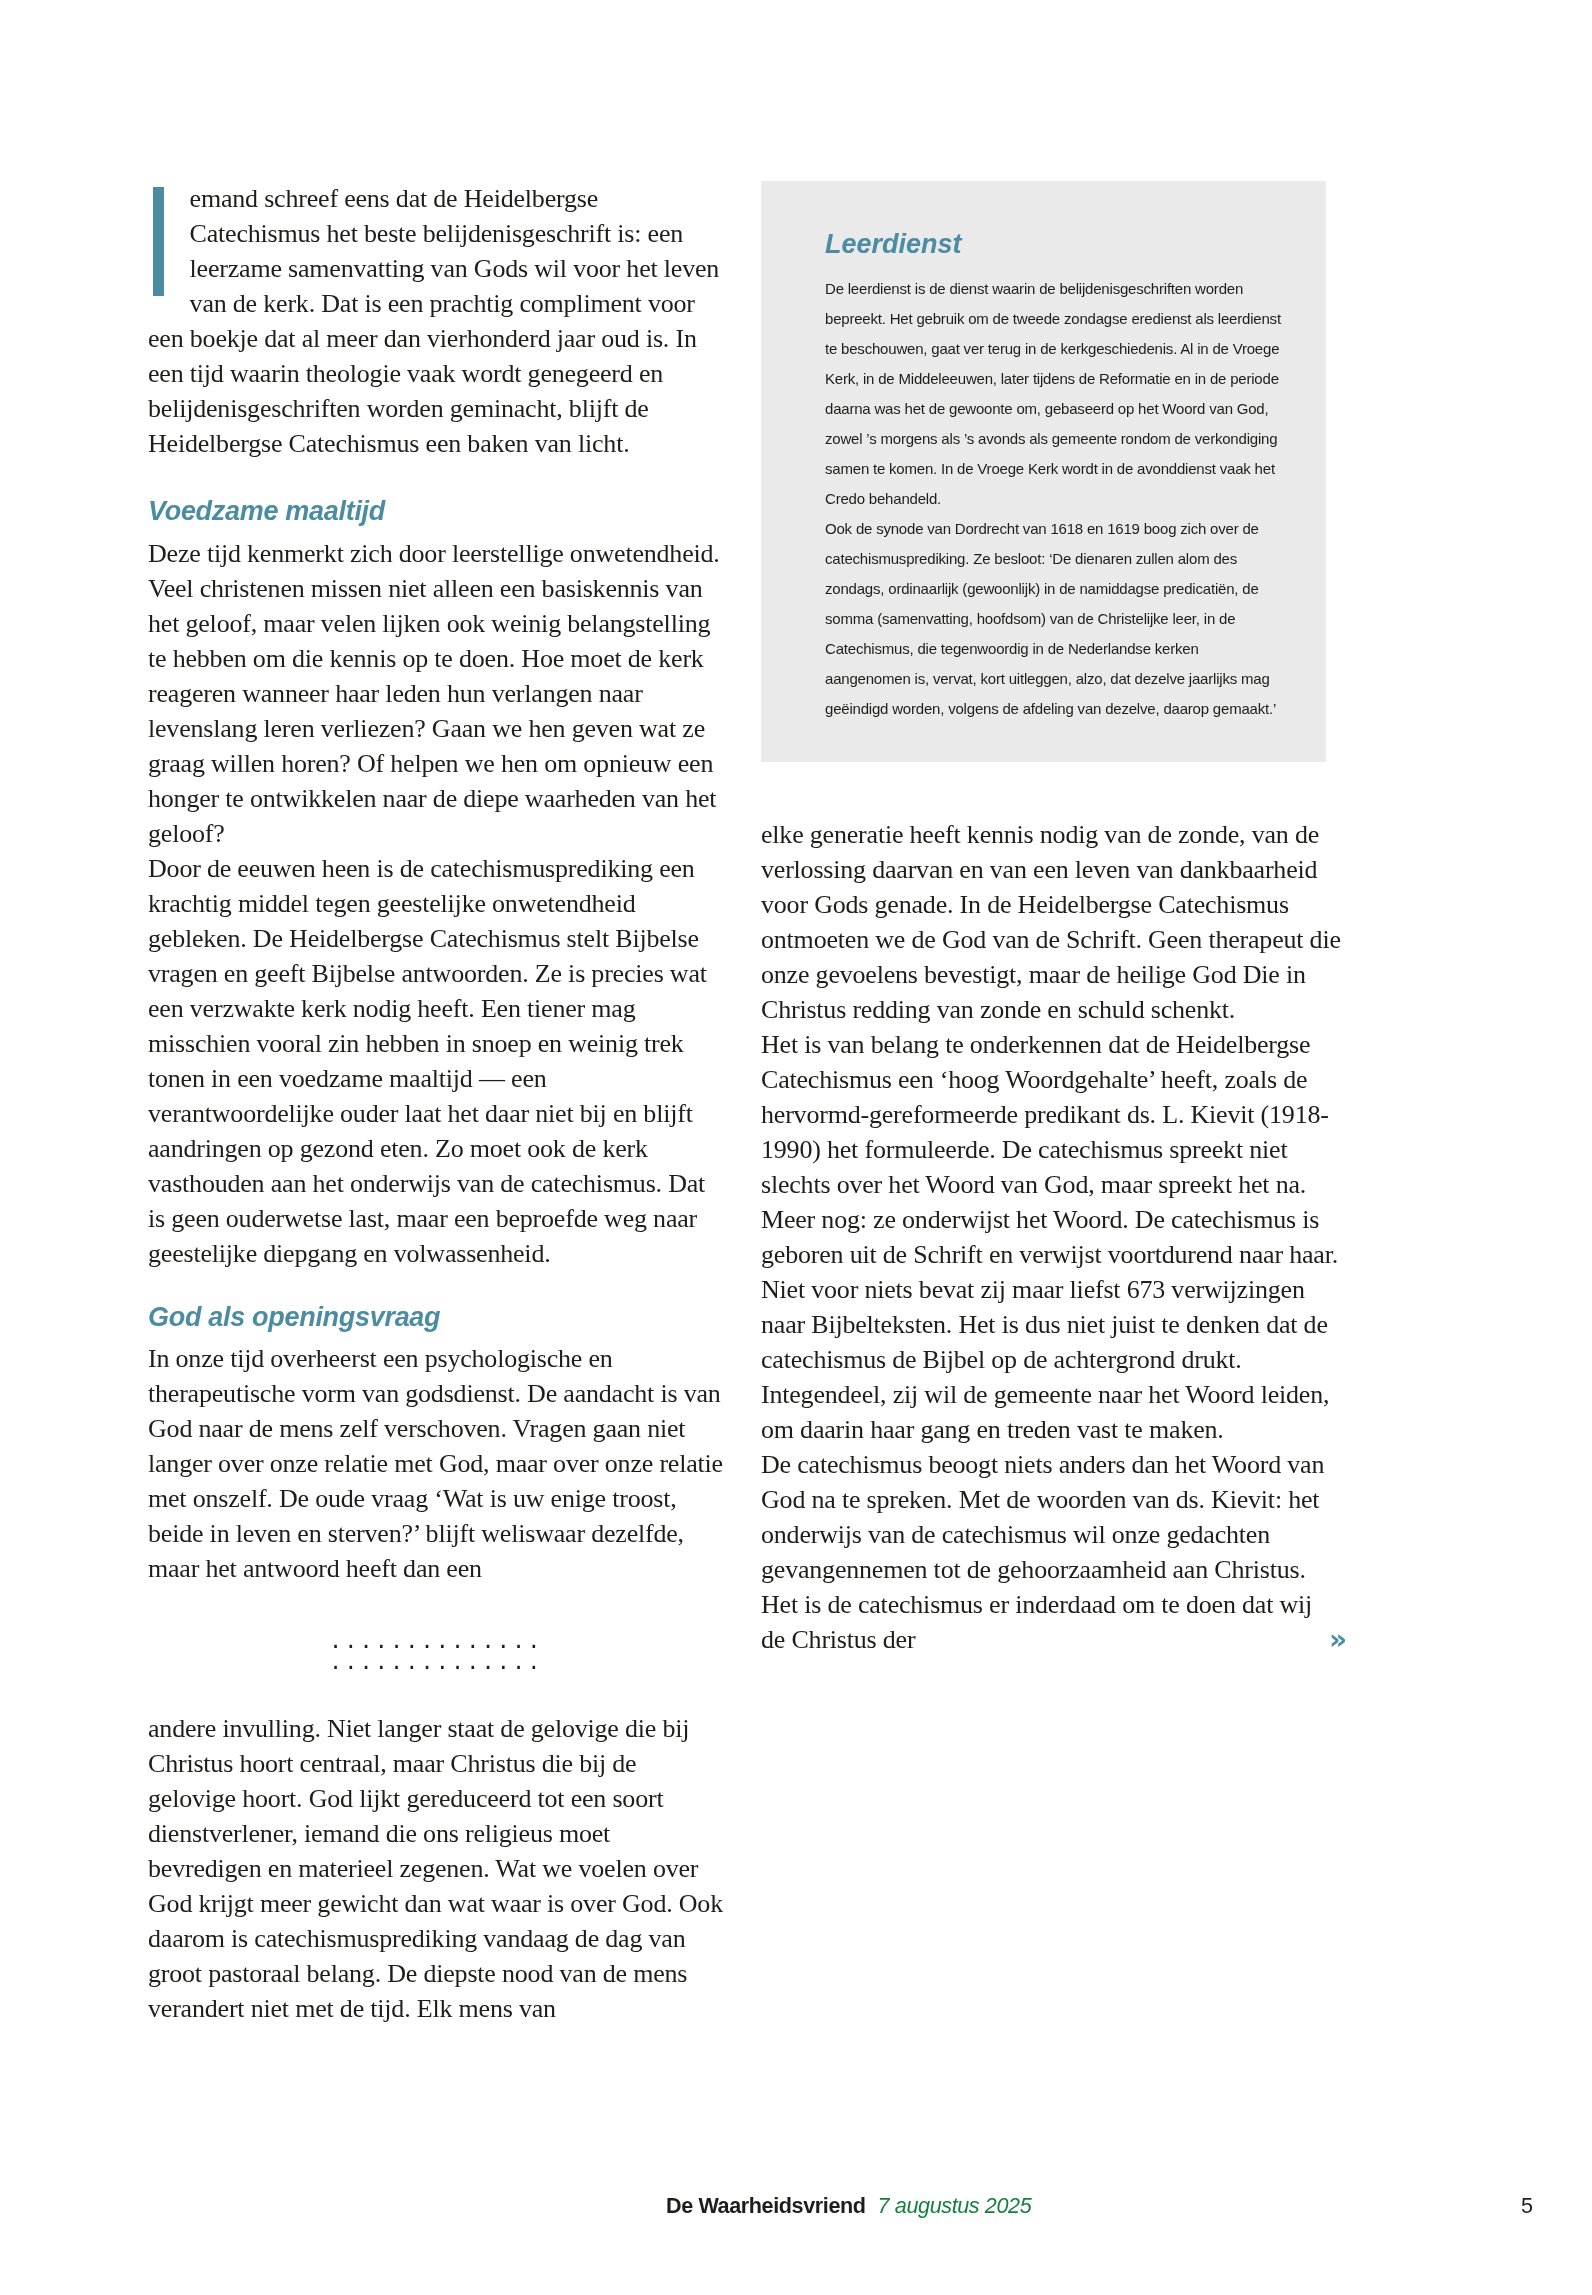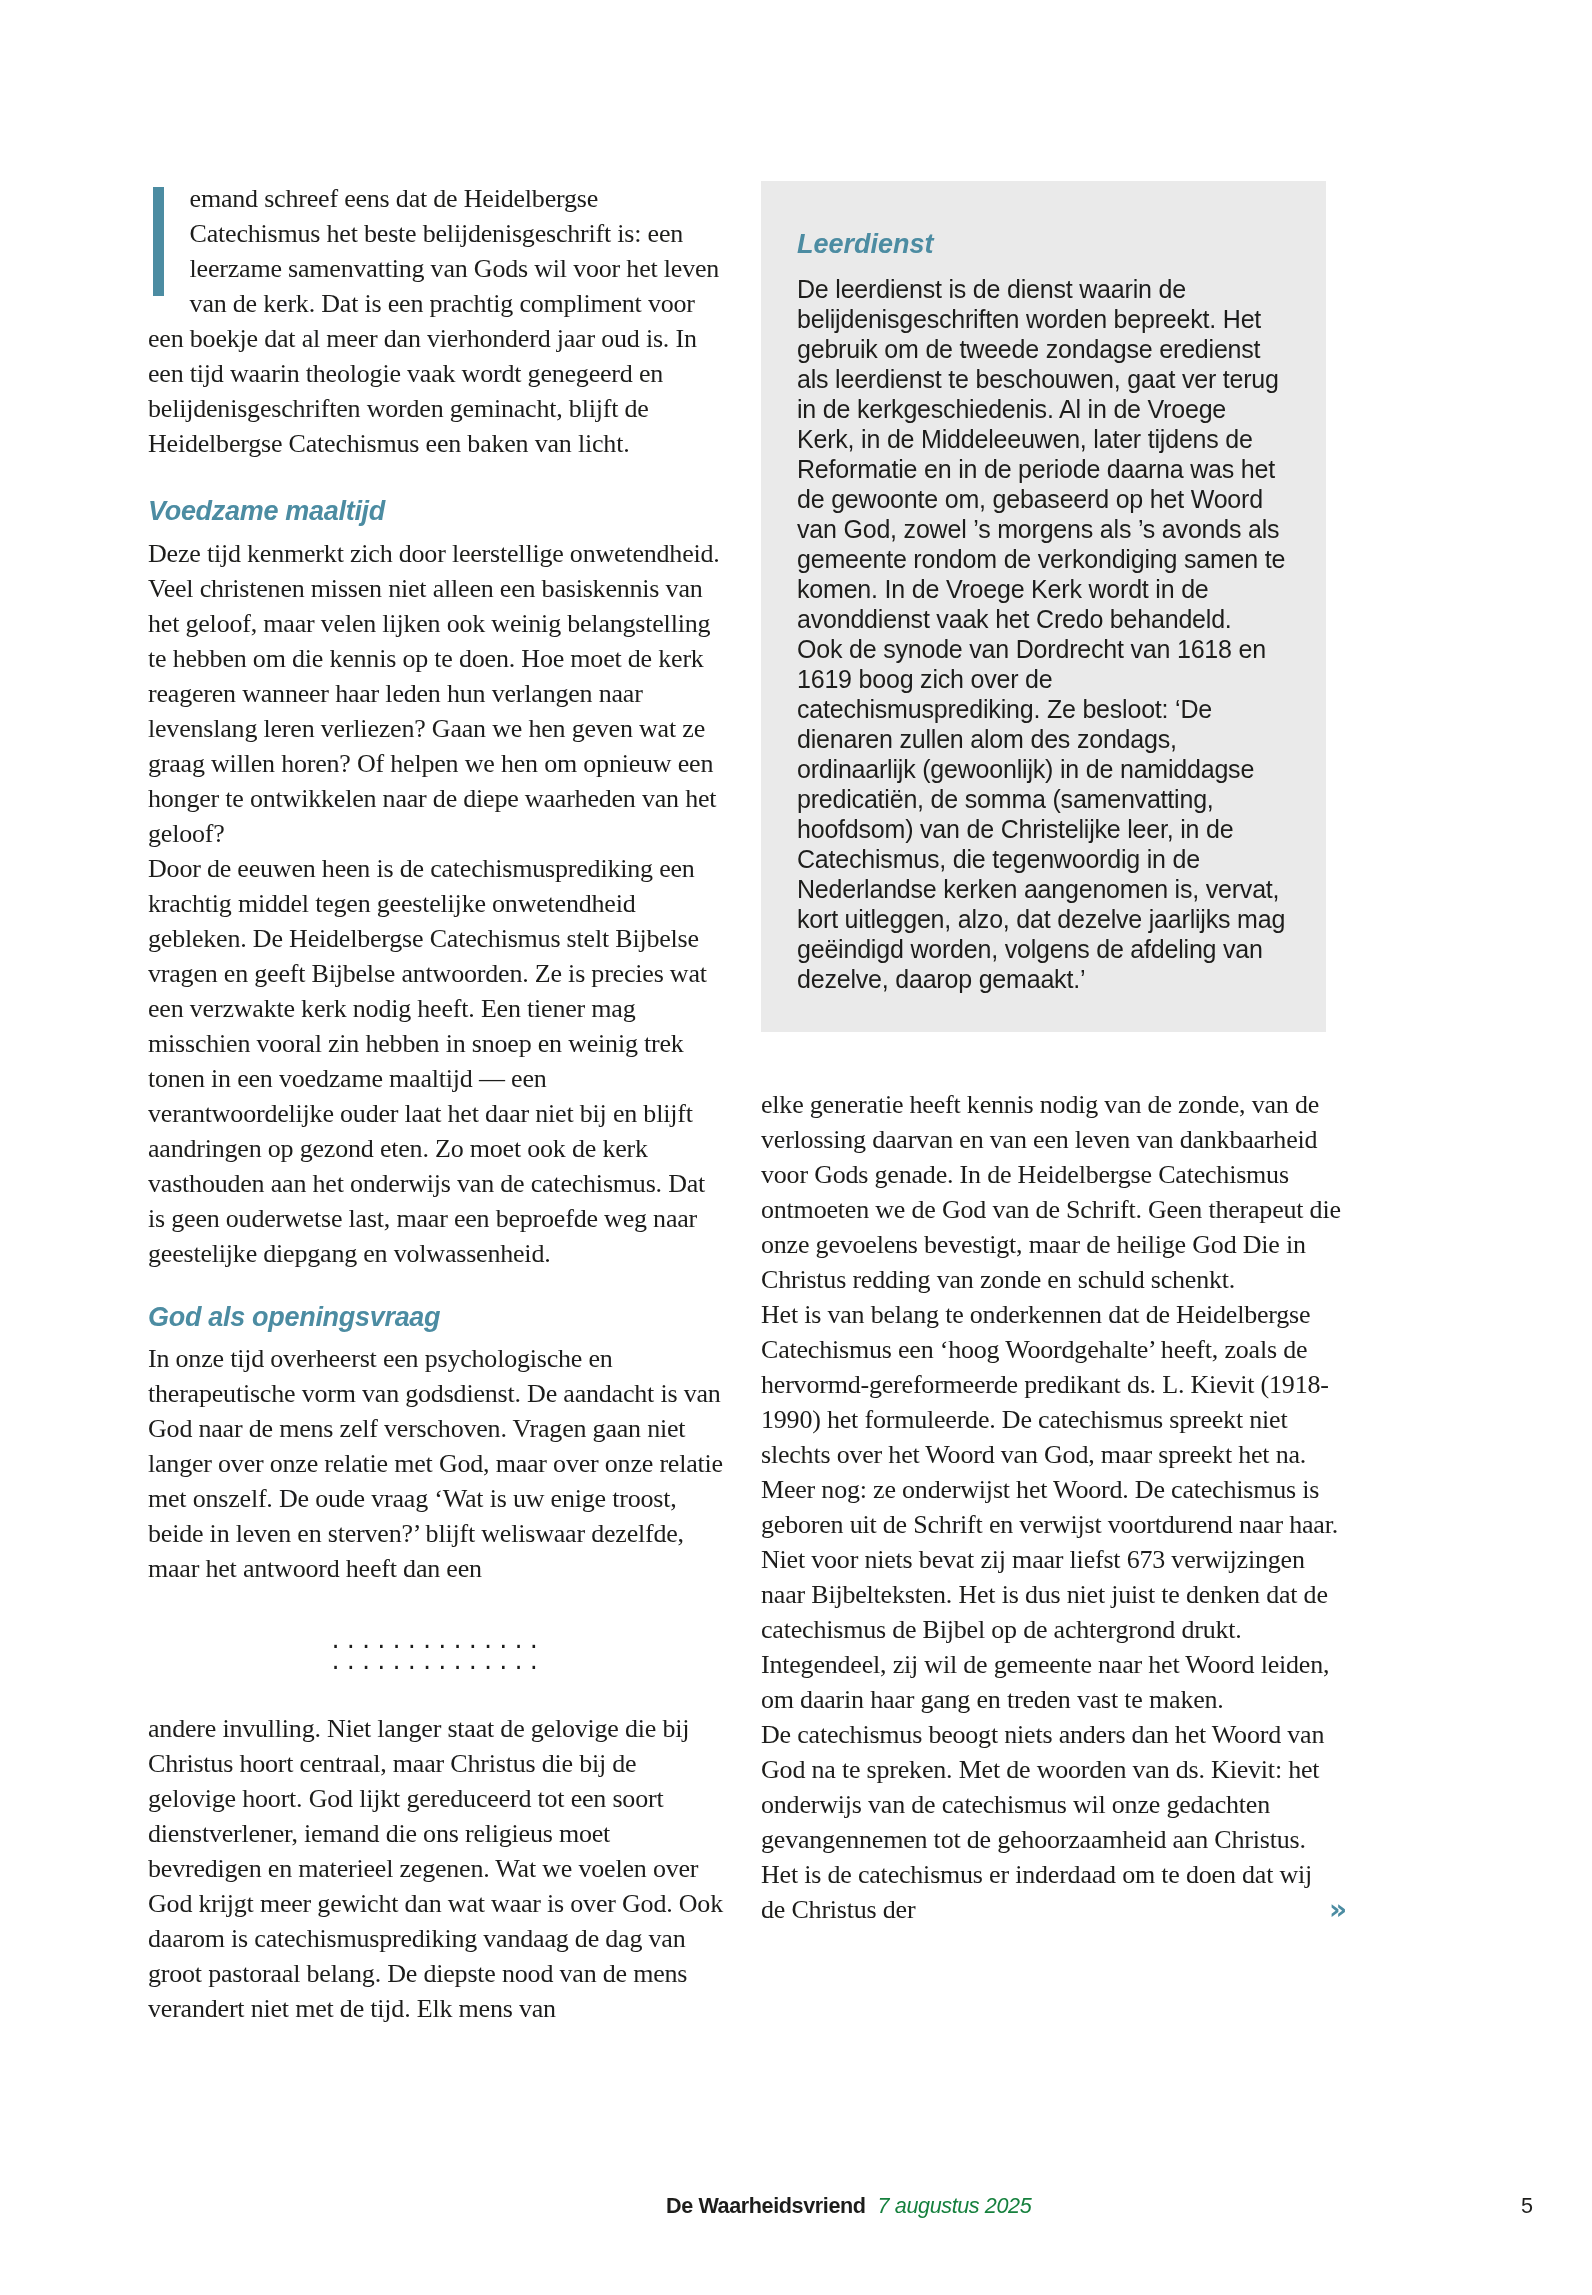--- a/index.html
+++ b/index.html
@@ -45,35 +45,35 @@
     width:10.4px; height:109px;
     background:#4c8ca2;
     margin:6px 26px 1.7px 5.2px;
   }
 
   
   .infobox {
     box-sizing:border-box;
     width:565px;
     background:#eaeaea;
-    padding:48px 40px 38px 36px;
+    padding:48px 40px 38px 64px;
     margin:0 0 55px 0;
   }
   .infobox-title {
     margin:0 0 14px 0;
     font-family:"Liberation Sans", sans-serif;
     font-style:italic;
     font-weight:bold;
     font-size:27px;
     color:#4c8ca2;
   }
   .infobox p {
     margin:0;
     font-family:"Liberation Sans", sans-serif;
-    font-size:25px;
+    font-size:15px;
     line-height:30px;
     letter-spacing:-0.2px;
     color:#1d1d1b;
     text-align:left;
   }
 
   
   .pullquote { margin:45px 0 38px 0; text-align:center; }
   .pq-dots {
     display:block;

